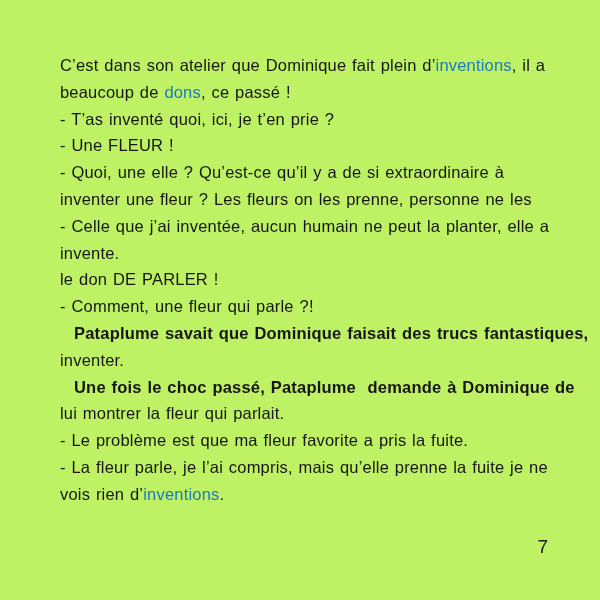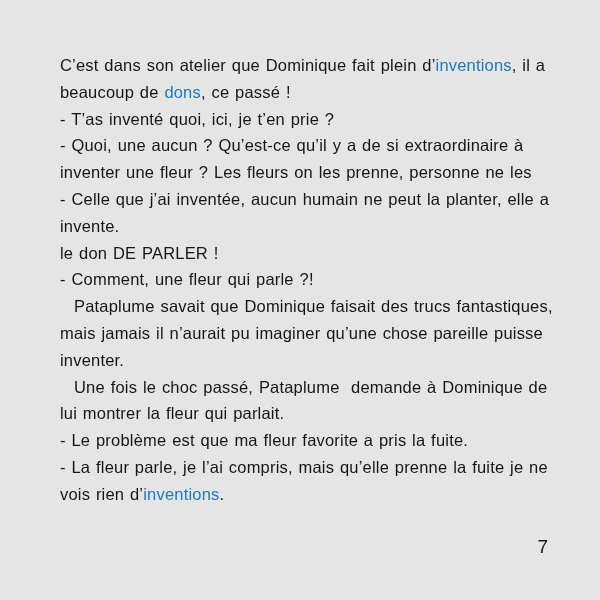--- a/index.html
+++ b/index.html
@@ -5,67 +5,68 @@
   html, body {
     margin: 0;
     padding: 0;
     background: #ffffff;
     font-family: "Liberation Sans", "DejaVu Sans", sans-serif;
   }
   .page {
     position: relative;
     width: 600px;
     height: 600px;
-    background: #e5e5e5;
+    background: #bef264;
     overflow: hidden;
   }
   .text-block {
     position: absolute;
     left: 60px;
     top: 52px;
     width: 484px;
     color: #161616;
     font-size: 16.5px;
     line-height: 26.8px;
     letter-spacing: 0.012em;
     word-spacing: 0.06em;
   }
   .line {
     white-space: nowrap;
   }
   .line.indent {
     padding-left: 14px;
+    font-weight: bold;
   }
   .link {
     color: #1b79c0;
   }
   .page-number {
     position: absolute;
     right: 52px;
     bottom: 42px;
     font-size: 19px;
     color: #161616;
   }
 </style>
 </head>
 <body>
 
 <div class="page">
   <div class="text-block">
       <div class="line"><span>C’est dans son atelier que Dominique fait plein d’</span><span class="link">inventions</span><span>, il a</span></div>
       <div class="line"><span>beaucoup de </span><span class="link">dons</span><span>, ce passé !</span></div>
       <div class="line"><span>- T’as inventé quoi, ici, je t’en prie ?</span></div>
-      <div class="line"><span>- Quoi, une aucun ? Qu’est-ce qu’il y a de si extraordinaire à</span></div>
+      <div class="line"><span>- Une FLEUR !</span></div>
+      <div class="line"><span>- Quoi, une elle ? Qu’est-ce qu’il y a de si extraordinaire à</span></div>
       <div class="line"><span>inventer une fleur ? Les fleurs on les prenne, personne ne les</span></div>
       <div class="line"><span>- Celle que j’ai inventée, aucun humain ne peut la planter, elle a</span></div>
       <div class="line"><span>invente.</span></div>
       <div class="line"><span>le don DE PARLER !</span></div>
       <div class="line"><span>- Comment, une fleur qui parle ?!</span></div>
       <div class="line indent"><span>Pataplume savait que Dominique faisait des trucs fantastiques,</span></div>
-      <div class="line"><span>mais jamais il n’aurait pu imaginer qu’une chose pareille puisse</span></div>
       <div class="line"><span>inventer.</span></div>
       <div class="line indent"><span>Une fois le choc passé, Pataplume&nbsp; demande à Dominique de</span></div>
       <div class="line"><span>lui montrer la fleur qui parlait.</span></div>
       <div class="line"><span>- Le problème est que ma fleur favorite a pris la fuite.</span></div>
       <div class="line"><span>- La fleur parle, je l’ai compris, mais qu’elle prenne la fuite je ne</span></div>
       <div class="line"><span>vois rien d’</span><span class="link">inventions</span><span>.</span></div>
     </div>
   <div class="page-number">7</div>
 </div>
 

